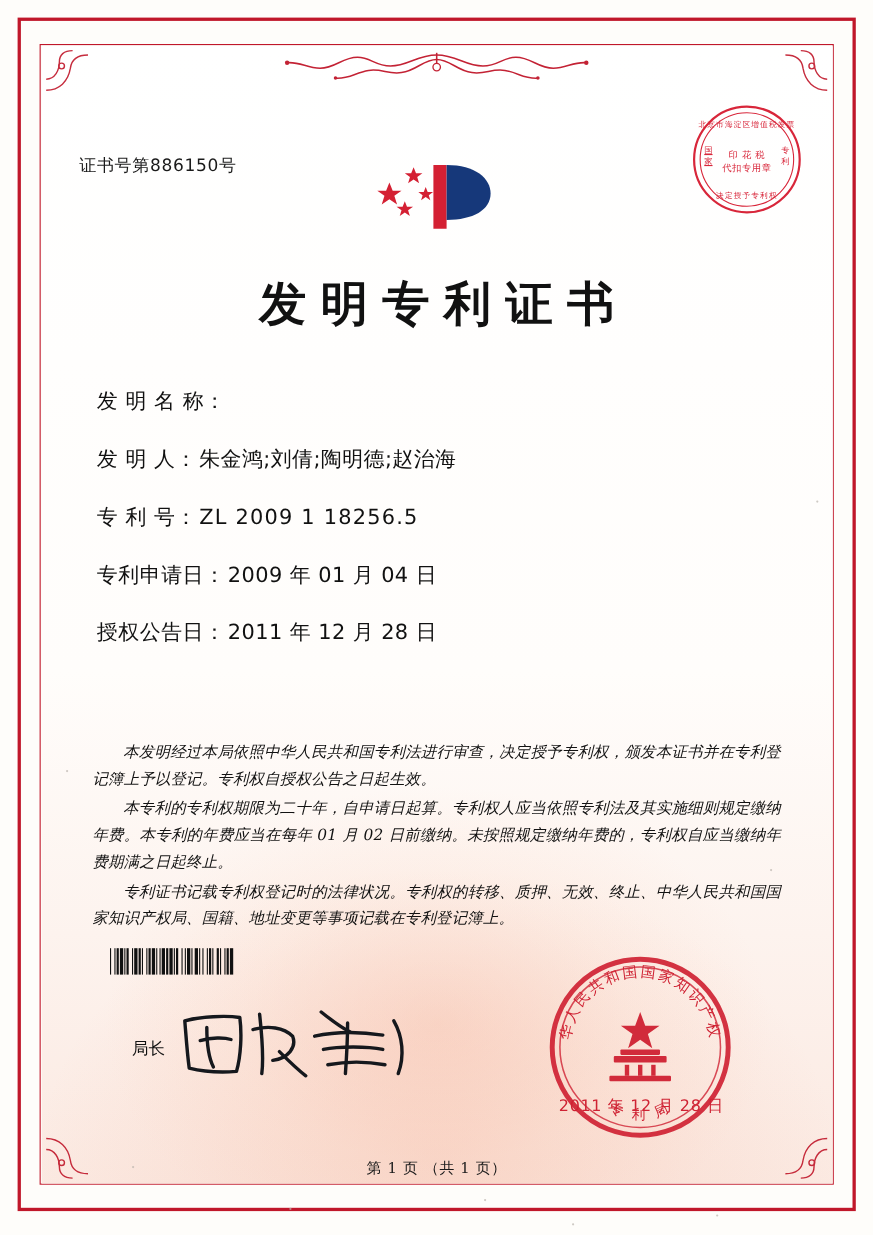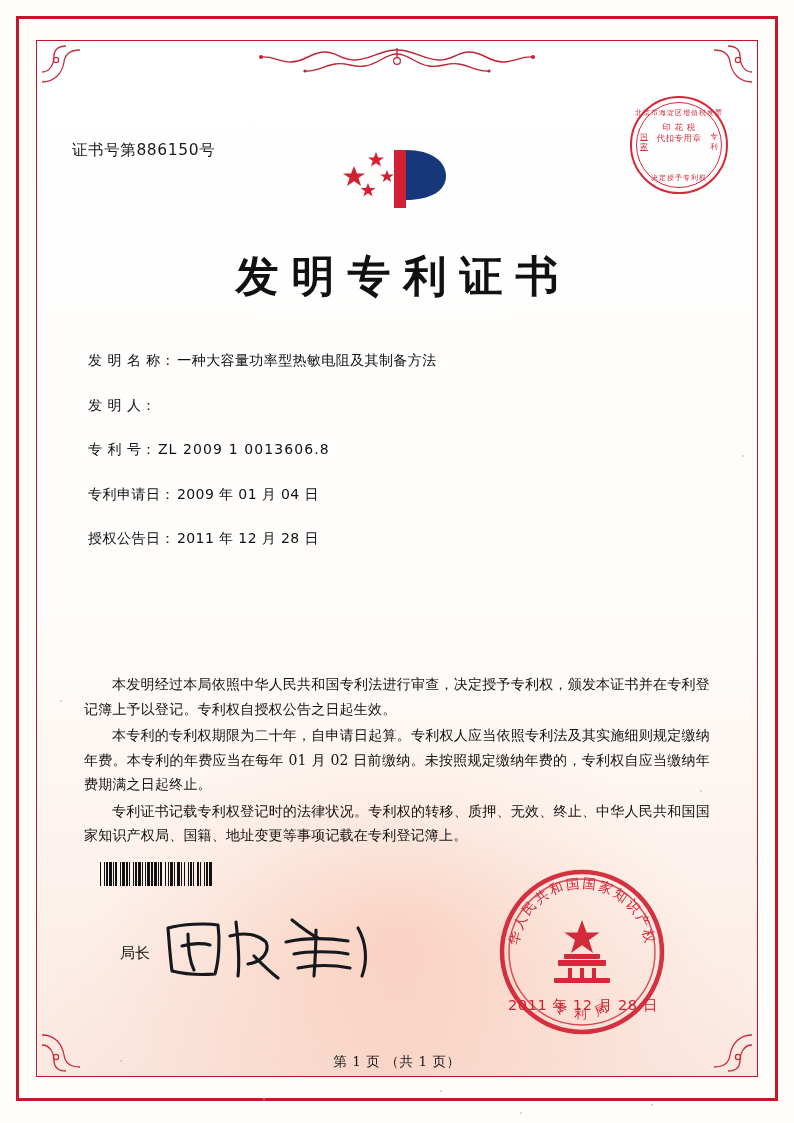--- a/index.html
+++ b/index.html
@@ -107,21 +107,21 @@
     left: 0; width: 100%;
     text-align: center;
     font-size: 7px;
     letter-spacing: 1px;
     font-family: "DejaVu Sans", sans-serif;
   }
   .stamp-red-sq .arc-top { top: 10px; }
   .stamp-red-sq .arc-bot { bottom: 9px; }
   .stamp-red-sq .mid {
     position: absolute;
-    left: 0; right: 0; top: 24px;
+    left: 0; right: 0; top: 39px;
     text-align: center;
     font-size: 8.5px;
     line-height: 11px;
     letter-spacing: 0.5px;
   }
   .stamp-red-sq .side-l,
   .stamp-red-sq .side-r {
     position: absolute;
     top: 34px;
     width: 12px;
@@ -135,21 +135,21 @@
   
   .fields {
     position: absolute;
     left: 88px; top: 352px;
     width: 620px;
   }
   .frow {
     display: flex;
     align-items: baseline;
     margin-bottom: 26.5px;
-    font-size: 14px;
+    font-size: 19px;
     color: #111;
     font-family: "DejaVu Sans", sans-serif;
   }
   .flabel {
     white-space: nowrap;
     letter-spacing: 0.5px;
   }
   .fvalue {
     margin-left: 2px;
     letter-spacing: 0.4px;
@@ -159,20 +159,21 @@
   
   .body-text {
     position: absolute;
     left: 84px; top: 672px;
     width: 626px;
     font-family: "DejaVu Serif", serif;
     font-size: 14px;
     line-height: 24.5px;
     color: #121212;
     text-align: justify;
+    font-style: italic;
   }
   .body-text p {
     margin: 0 0 2px 0;
     text-indent: 28px;
     letter-spacing: 0.2px;
   }
 
   
   .barcode {
     position: absolute;
@@ -314,28 +315,28 @@
       <path d="M62 14 L74 14 L74 72 L62 72 Z"></path>
     </g>
     <path d="M74 14 C 100 14, 114 26, 114 40 C 114 55, 98 64, 74 64 Z" fill="#16387a"></path>
   </svg>
 
   <div class="main-title">发明专利证书</div>
 
   <div class="fields">
     <div class="frow">
       <span class="flabel">发 明 名 称：</span>
-      <span class="fvalue">一种大容量功率型热敏电阻及其制备方法</span>
     </div>
     <div class="frow">
       <span class="flabel">发 明 人：</span>
+      <span class="fvalue">朱金鸿;刘倩;陶明德;赵治海</span>
     </div>
     <div class="frow">
       <span class="flabel">专 利 号：</span>
-      <span class="fvalue mono-sp">ZL 2009 1 0013606.8</span>
+      <span class="fvalue mono-sp">ZL 2009 1 18256.5</span>
     </div>
     <div class="frow">
       <span class="flabel">专利申请日：</span>
       <span class="fvalue">2009 年 01 月 04 日</span>
     </div>
     <div class="frow">
       <span class="flabel">授权公告日：</span>
       <span class="fvalue">2011 年 12 月 28 日</span>
     </div>
   </div>

